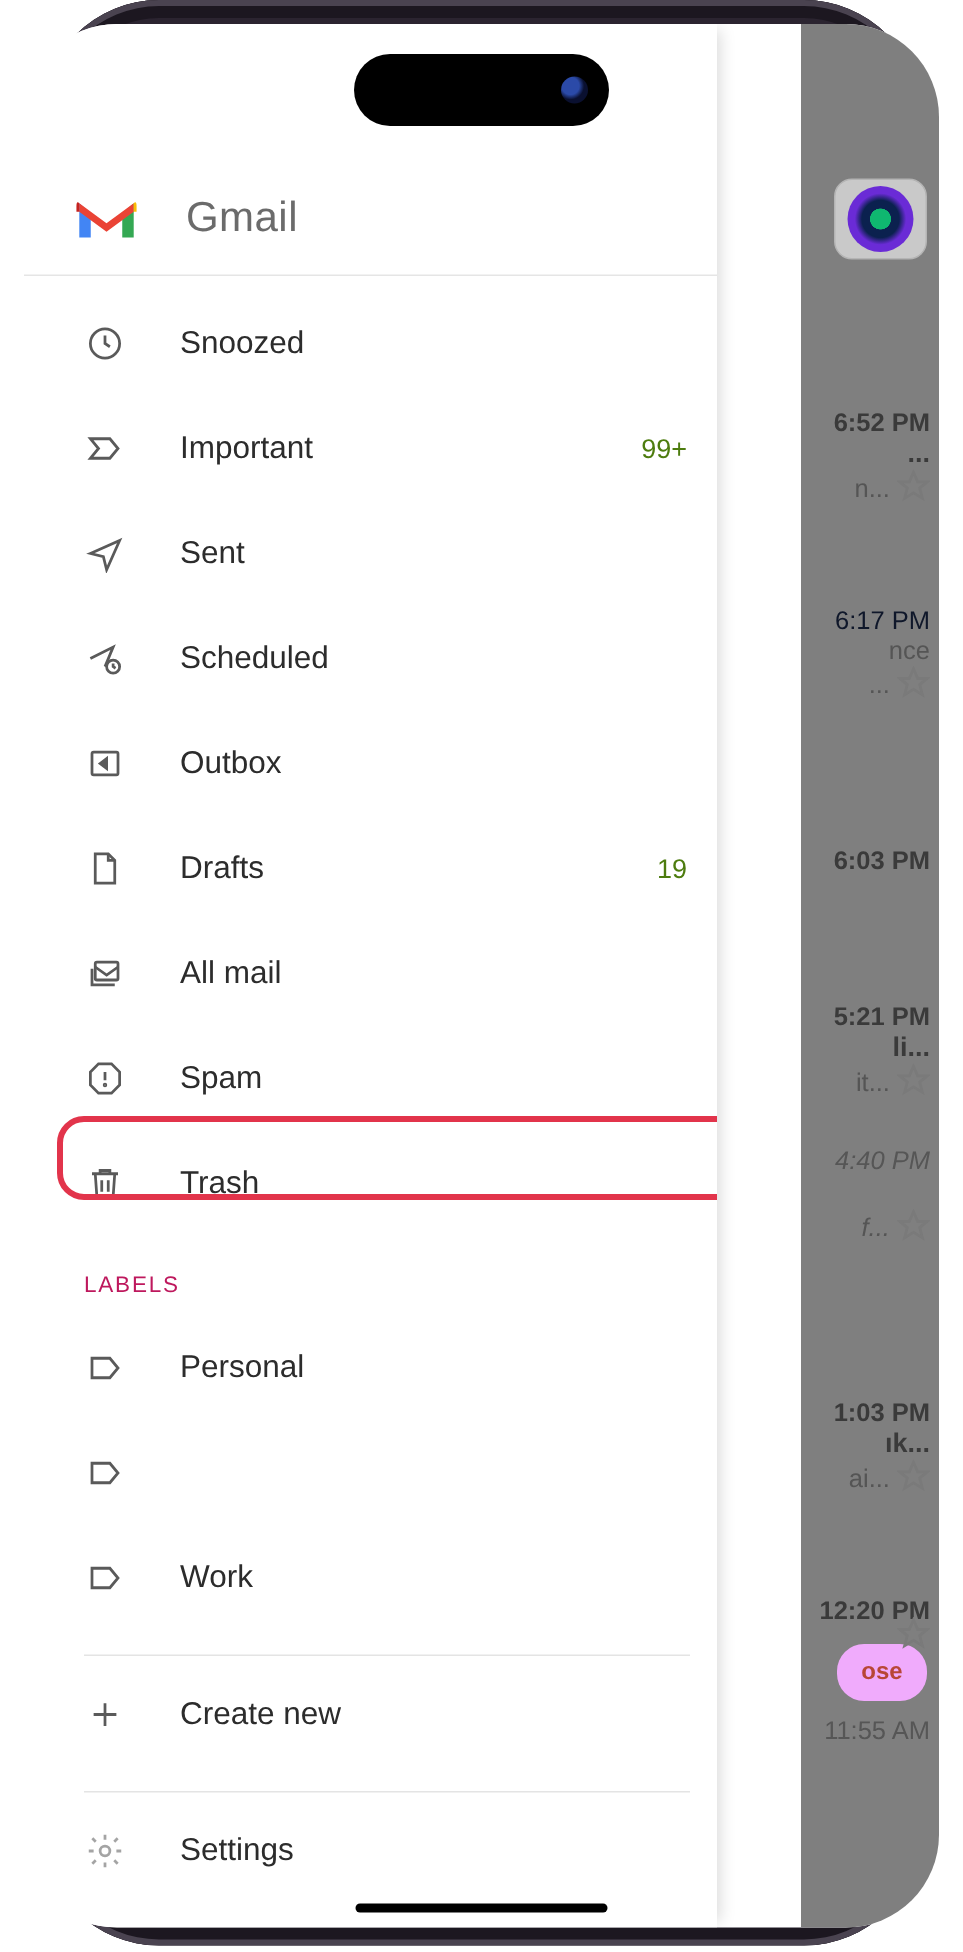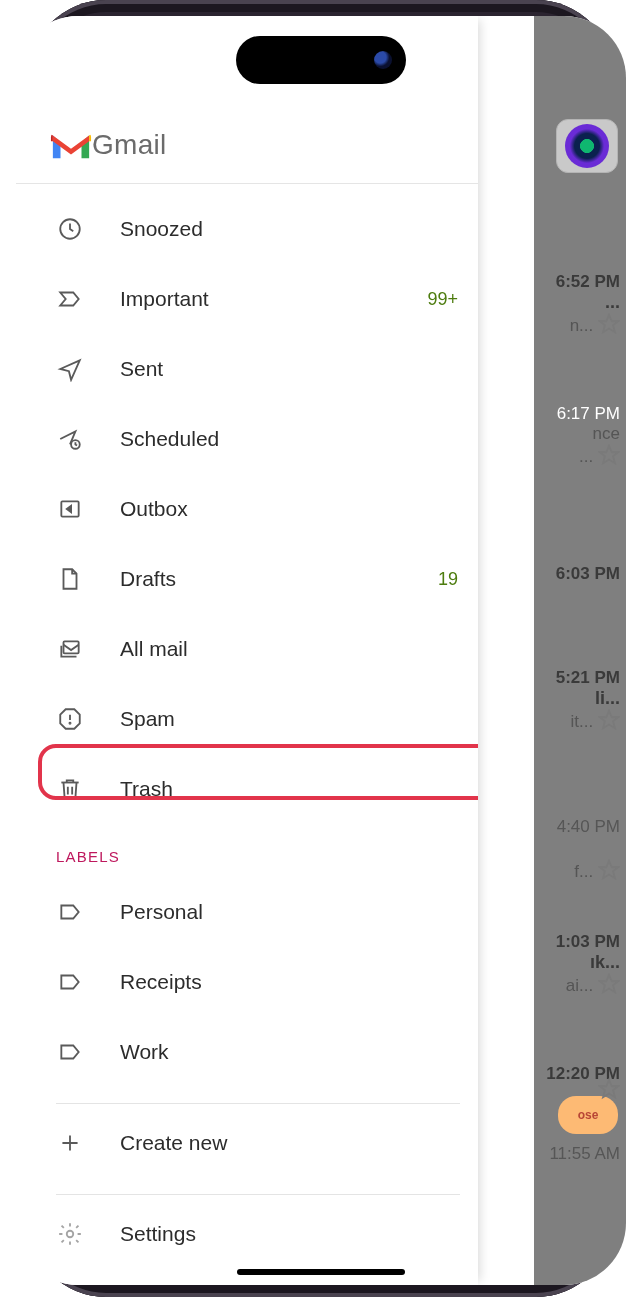--- a/index.html
+++ b/index.html
@@ -46,34 +46,34 @@
     width:44px; height:44px; border-radius:50%;
     background: radial-gradient(circle at 50% 50%, #0fb770 0 22%, #0b214f 23% 40%, #6a2bd6 55% 100%);
   }
   .mail-row { position:absolute; right:6px; text-align:right; font-size:17px; color:#3a3a3a; }
   .mail-row .t { font-weight:700; }
   .mail-row .l1 { font-weight:700; font-size:18px; }
   .mail-row .l2 { font-weight:400; font-size:17px; color:#555; }
   svg.star { width:22px; height:22px; stroke:#7a7a7a; fill:none; stroke-width:2; display:inline-block; vertical-align:-4px; }
   .compose {
     position:absolute; right:8px; width:60px; height:38px; border-radius:18px;
-    background:#fdba74; display:flex; align-items:center; justify-content:center;
-    font-size:12px; font-weight:600; color:#b84636;
+    background:#f0abfc; display:flex; align-items:center; justify-content:center;
+    font-size:16px; font-weight:600; color:#b84636;
   }
 
   
   .drawer {
     position:absolute; left:0; top:0; bottom:0; width:462px; background:#fff;
     box-shadow: 6px 0 10px -4px rgba(0,0,0,.15);
   }
   .drawer-header {
     height:168px; display:flex; align-items:flex-end; padding:0 0 22px 34px;
     border-bottom:1px solid #e5e5e5;
   }
-  .gmail-logo { display:flex; align-items:center; gap:0;text-align:center; }
+  .gmail-logo { display:flex; align-items:center; gap:32px;text-align:center; }
   svg.glogo { width:42px; height:32px; }
   .gmail-logo .txt { font-size:28px; color:#6b6b6b; letter-spacing:.3px; }
 
   .drawer-body { position:absolute; left:0; right:0; top:178px; bottom:0; overflow:hidden; }
   .nav-item {
     display:flex; align-items:center; height:70px; padding:0 20px 0 40px;
     font-size:21px; color:#2c2c2c;
     position:relative;
   }
   .nav-item .ico { width:28px; height:28px; display:flex; align-items:center; justify-content:center; margin-right:36px; }
@@ -113,42 +113,42 @@
     <div class="mail-row" style="top:256px;">
       <div class="t">6:52 PM</div>
       <div class="l1">...</div>
       <div><span class="l2">n...</span>
         <svg class="star" viewBox="0 0 24 24">
             <polygon points="12 2 15 9 22 9 16.5 13.5 18.5 21 12 17 5.5 21 7.5 13.5 2 9 9 9"></polygon>
           </svg></div>
     </div>
 
     <div class="mail-row" style="top:388px;">
-      <div class="t" style="font-weight:400;color:#ffffff;">6:17 PM</div>
+      <div class="t" style="font-weight:400;color:#0f172a;">6:17 PM</div>
       <div class="l2">nce</div>
       <div><span class="l2">...</span>
         <svg class="star" viewBox="0 0 24 24">
             <polygon points="12 2 15 9 22 9 16.5 13.5 18.5 21 12 17 5.5 21 7.5 13.5 2 9 9 9"></polygon>
           </svg></div>
     </div>
 
     <div class="mail-row" style="top:548px;">
       <div class="t">6:03 PM</div>
     </div>
 
     <div class="mail-row" style="top:652px;">
       <div class="t">5:21 PM</div>
       <div class="l1">li...</div>
       <div><span class="l2">it...</span>
         <svg class="star" viewBox="0 0 24 24">
             <polygon points="12 2 15 9 22 9 16.5 13.5 18.5 21 12 17 5.5 21 7.5 13.5 2 9 9 9"></polygon>
           </svg></div>
     </div>
 
-    <div class="mail-row" style="top:801px;">
+    <div class="mail-row" style="top:748px;font-style:italic;">
       <div class="t" style="font-weight:400;color:#565656;">4:40 PM</div>
       <div style="height:22px;"></div>
       <div><span class="l2">f...</span>
         <svg class="star" viewBox="0 0 24 24">
             <polygon points="12 2 15 9 22 9 16.5 13.5 18.5 21 12 17 5.5 21 7.5 13.5 2 9 9 9"></polygon>
           </svg></div>
     </div>
 
     <div class="mail-row" style="top:916px;">
       <div class="t">1:03 PM</div>
@@ -296,21 +296,20 @@
             </svg>
           </span>
         <span class="lab">Personal</span>
       </div>
       <div class="nav-item">
         <span class="ico">
             <svg viewBox="0 0 24 24">
               <path d="M4 6h11l5 6-5 6H4z"></path>
             </svg>
           </span>
-        <span class="lab">Receipts</span>
       </div>
       <div class="nav-item">
         <span class="ico">
             <svg viewBox="0 0 24 24">
               <path d="M4 6h11l5 6-5 6H4z"></path>
             </svg>
           </span>
         <span class="lab">Work</span>
       </div>
 

